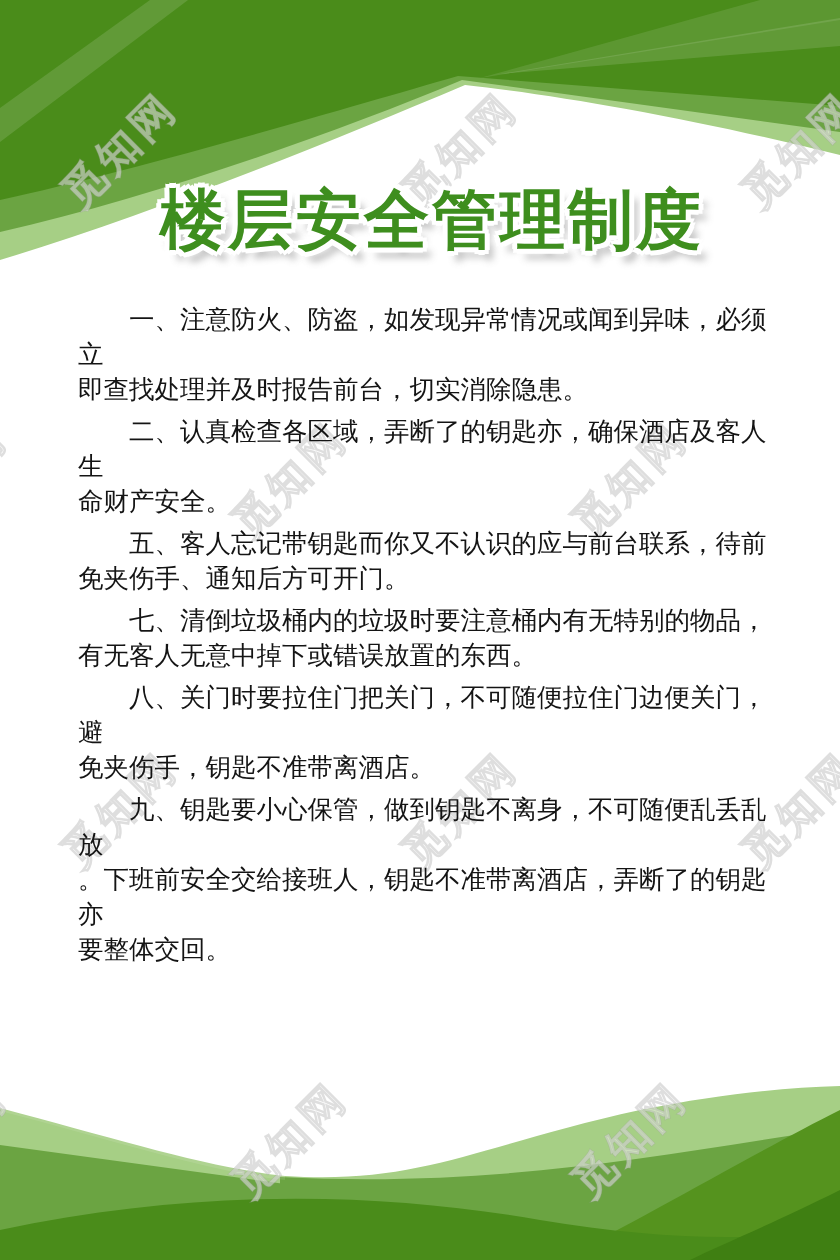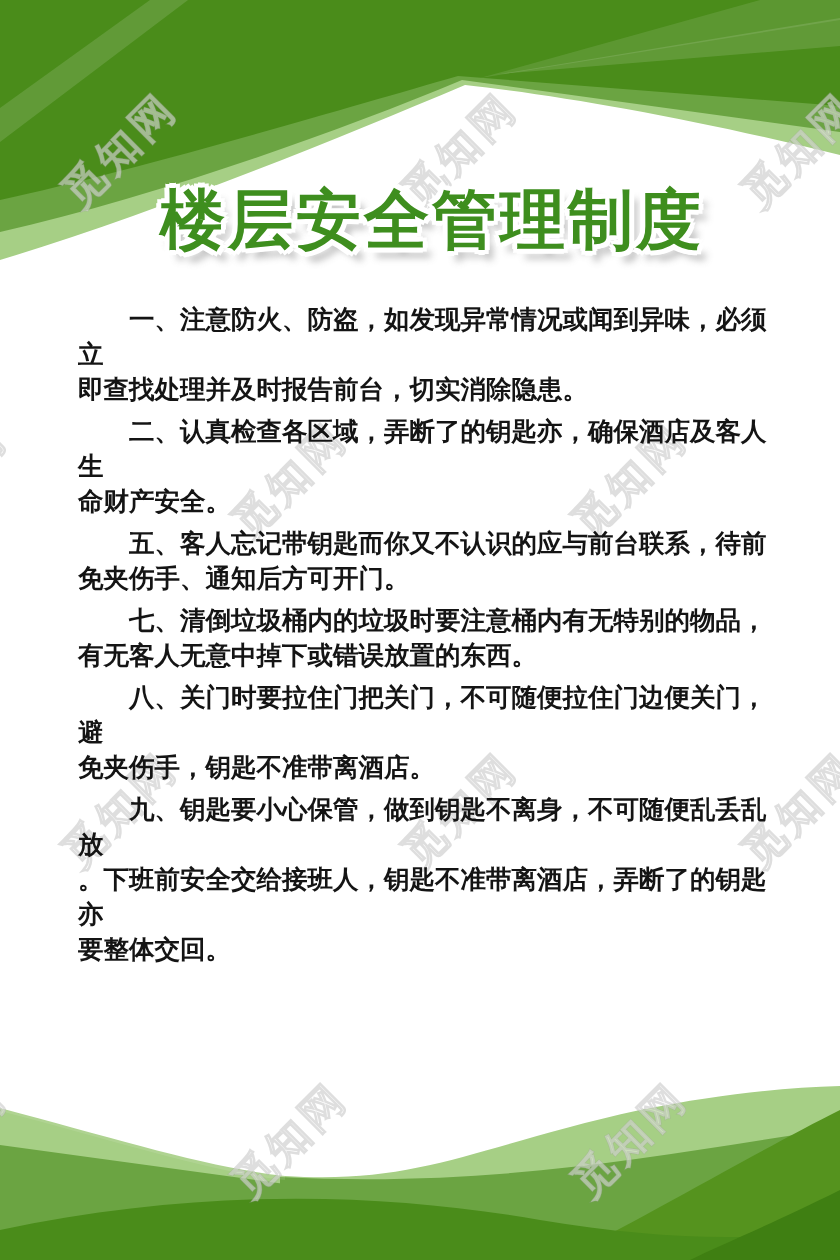--- a/index.html
+++ b/index.html
@@ -31,21 +31,21 @@
       -4px -4px 0 #fff, 4px -4px 0 #fff, -4px 4px 0 #fff, 4px 4px 0 #fff,
       8px 10px 7px rgba(110,110,110,0.45);
   }
 
   .rules {
     position:absolute; top:302px; left:78px; width:702px; z-index:3;
   }
   .rule {
     margin:0 0 7px 0;
     font-size:25.5px; line-height:35px; color:#141414;
-    font-weight:700; text-align:left; text-indent:2em;
+    font-weight:400; text-align:left; text-indent:2em;
     white-space:pre-line;
   }
 </style>
 </head>
 <body>
 
 <div class="poster">
 
   <svg class="deco top" width="840" height="270" viewBox="0 0 840 270" aria-hidden="true">
     <path fill="#a6cf85" d="M0,0 H840 V155 C700,120 560,95 465,85 C330,142 150,215 0,260 Z"></path>

